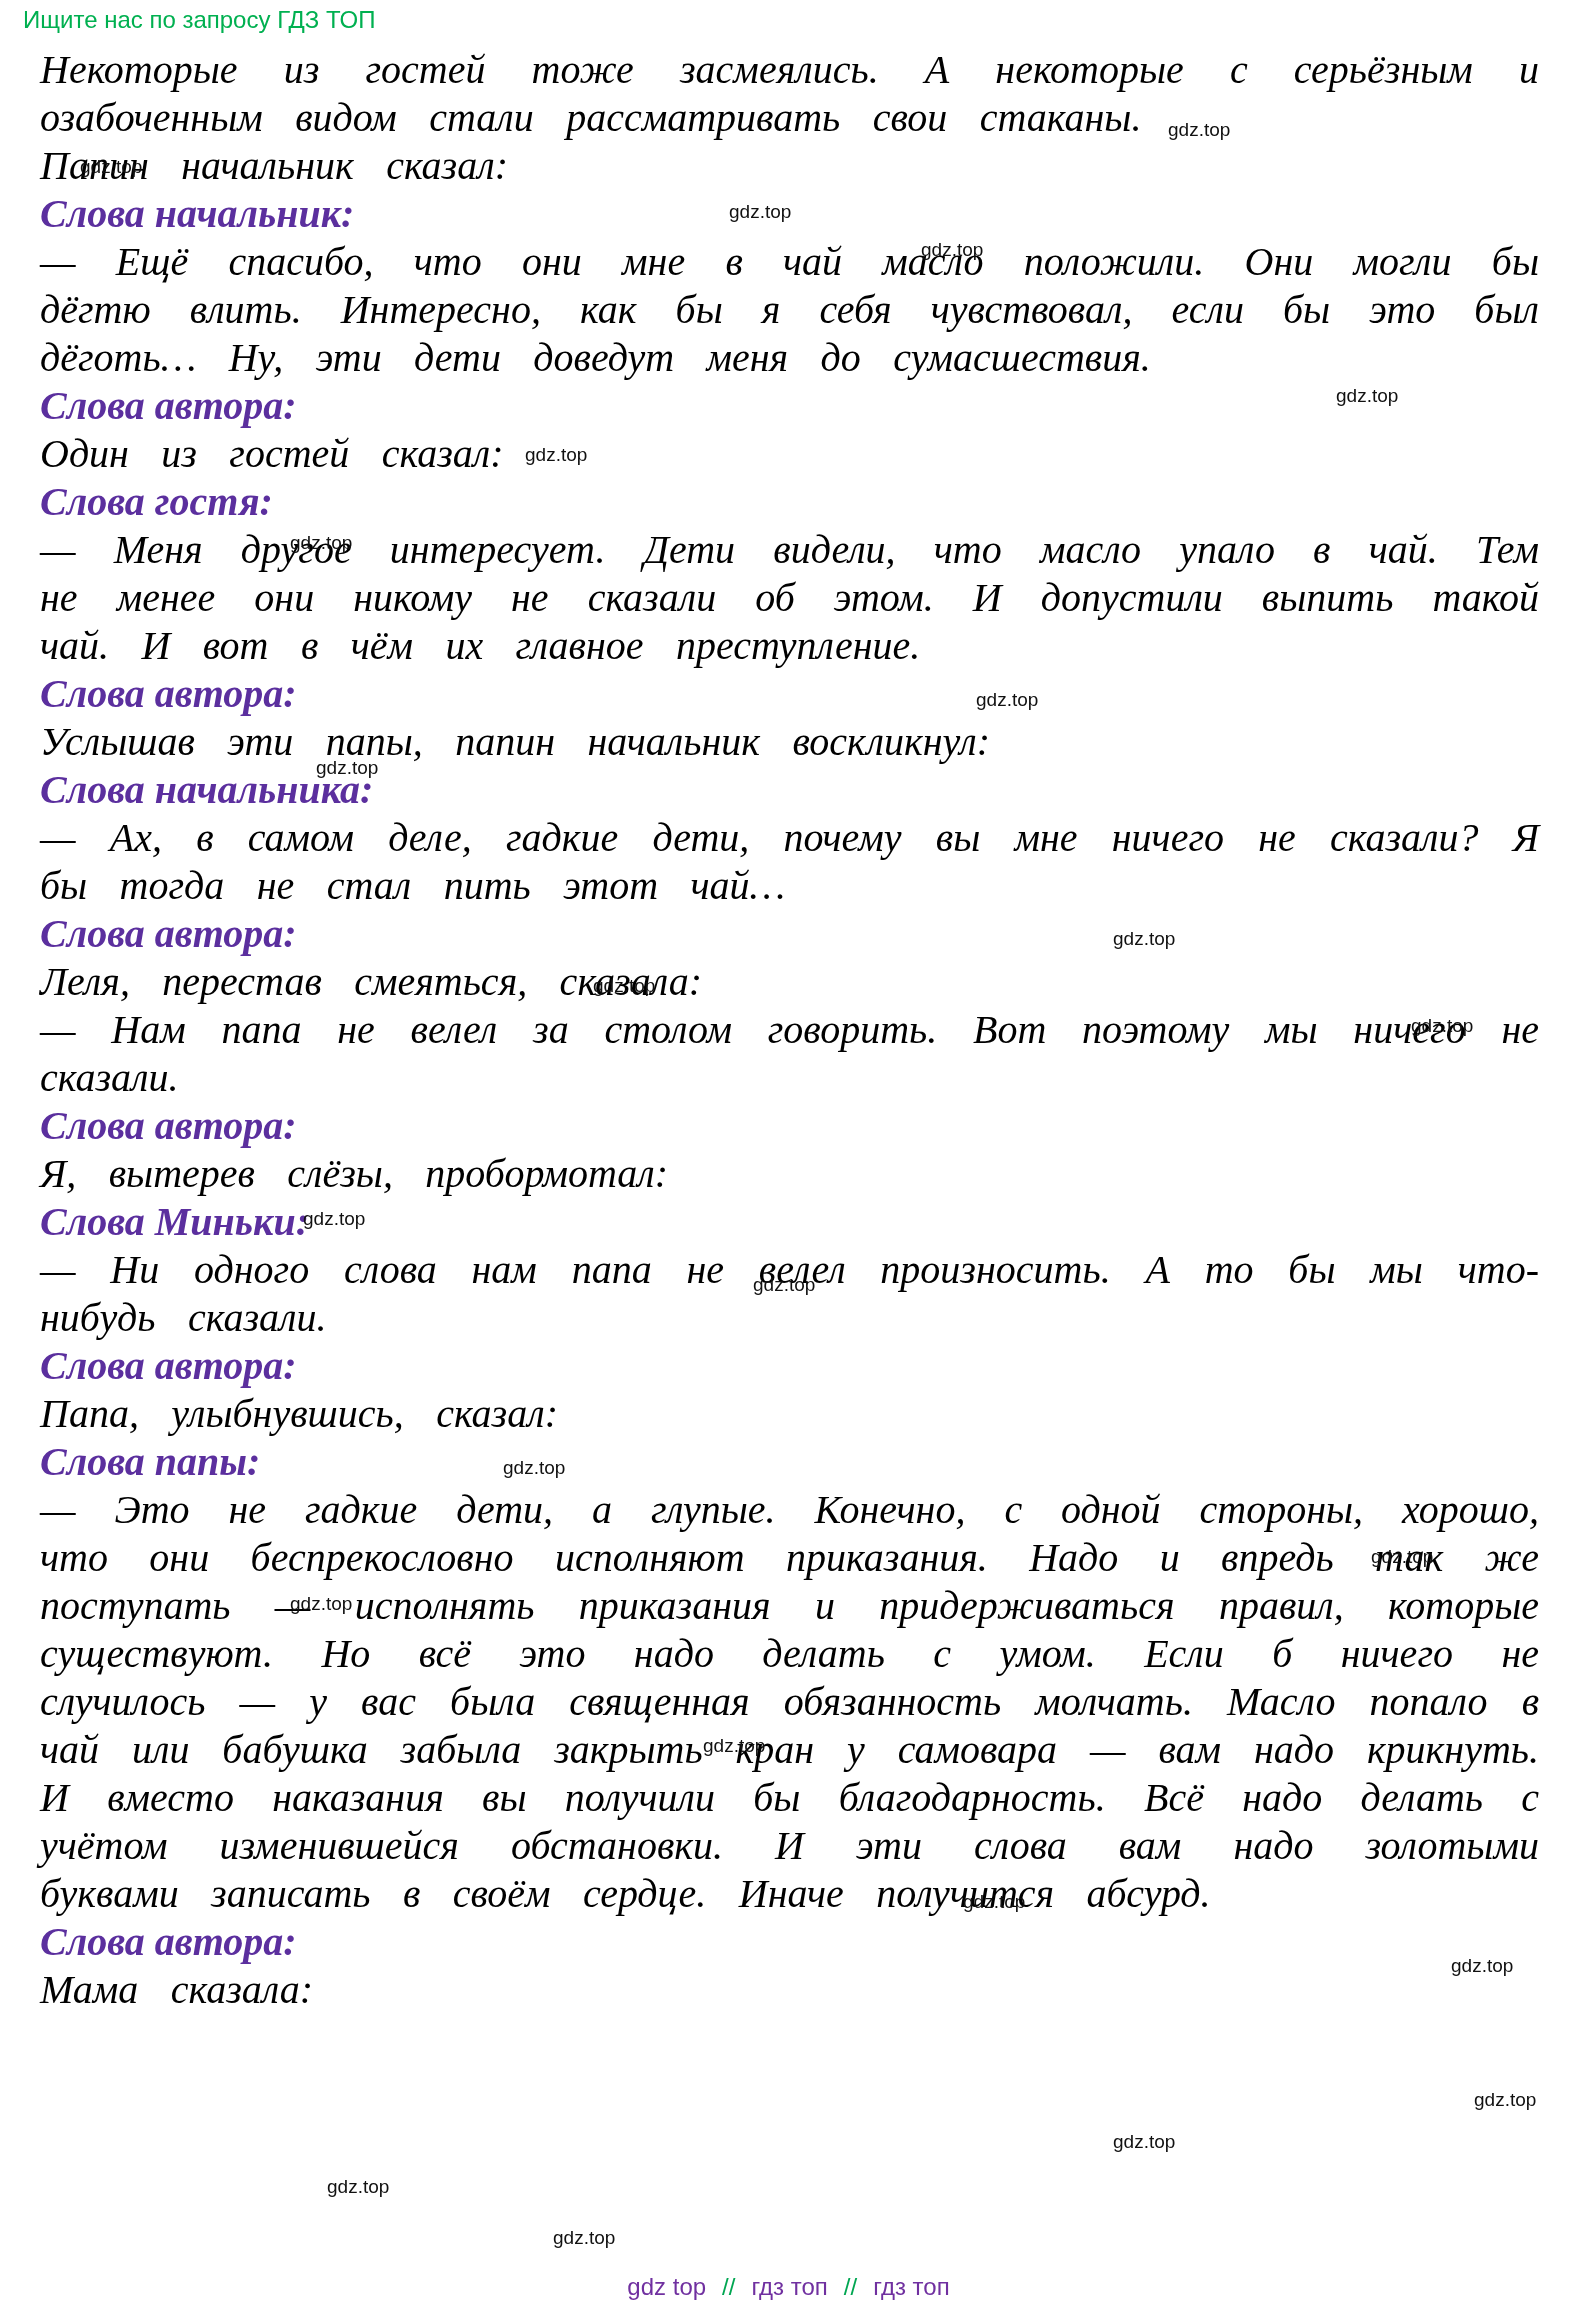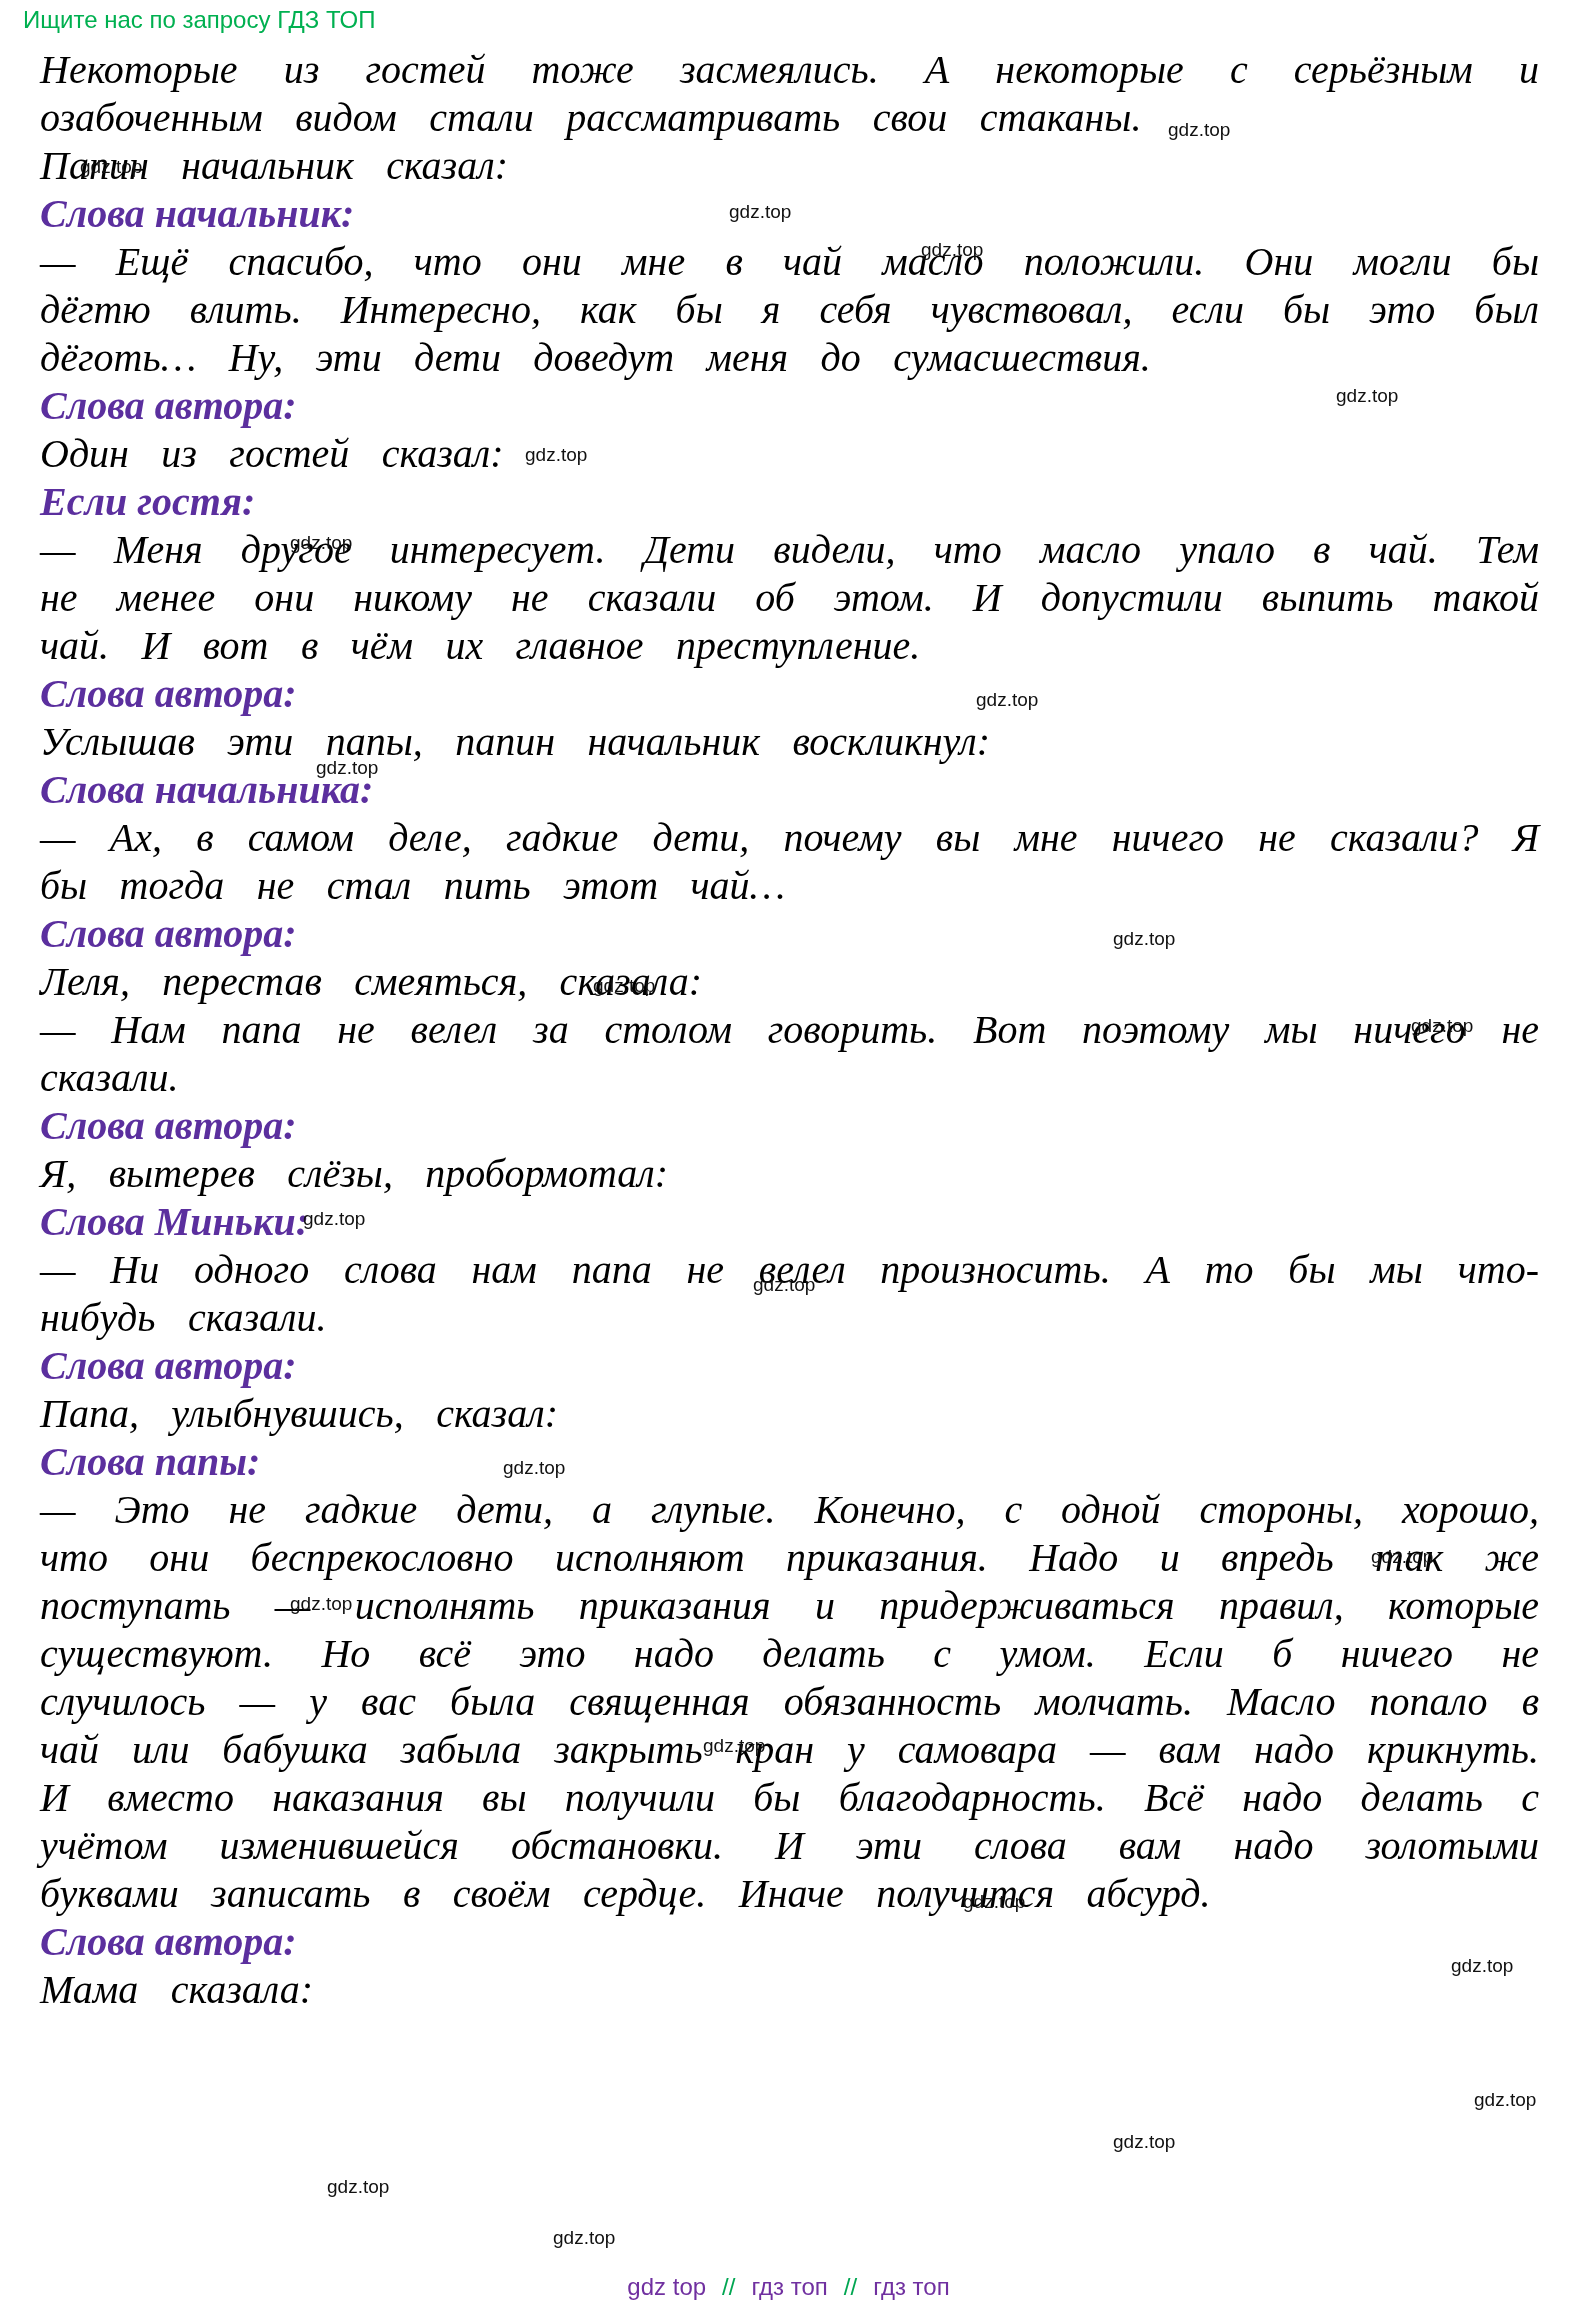--- a/index.html
+++ b/index.html
@@ -57,21 +57,21 @@
 
 <div class="header-note">Ищите нас по запросу ГДЗ ТОП</div>
 
 <div class="content" id="content">
     <p class="body">Некоторые из гостей тоже засмеялись. А некоторые с серьёзным и озабоченным видом стали рассматривать свои стаканы.</p>
     <p class="body">Папин начальник сказал:</p>
     <p class="label">Слова начальник:</p>
     <p class="body">— Ещё спасибо, что они мне в чай масло положили. Они могли бы дёгтю влить. Интересно, как бы я себя чувствовал, если бы это был дёготь… Ну, эти дети доведут меня до сумасшествия.</p>
     <p class="label">Слова автора:</p>
     <p class="body">Один из гостей сказал:</p>
-    <p class="label">Если гостя:</p>
+    <p class="label">Слова гостя:</p>
     <p class="body">— Меня другое интересует. Дети видели, что масло упало в чай. Тем не менее они никому не сказали об этом. И допустили выпить такой чай. И вот в чём их главное преступление.</p>
     <p class="label">Слова автора:</p>
     <p class="body">Услышав эти папы, папин начальник воскликнул:</p>
     <p class="label">Слова начальника:</p>
     <p class="body">— Ах, в самом деле, гадкие дети, почему вы мне ничего не сказали? Я бы тогда не стал пить этот чай…</p>
     <p class="label">Слова автора:</p>
     <p class="body">Леля, перестав смеяться, сказала:</p>
     <p class="body">— Нам папа не велел за столом говорить. Вот поэтому мы ничего не сказали.</p>
     <p class="label">Слова автора:</p>
     <p class="body">Я, вытерев слёзы, пробормотал:</p>

